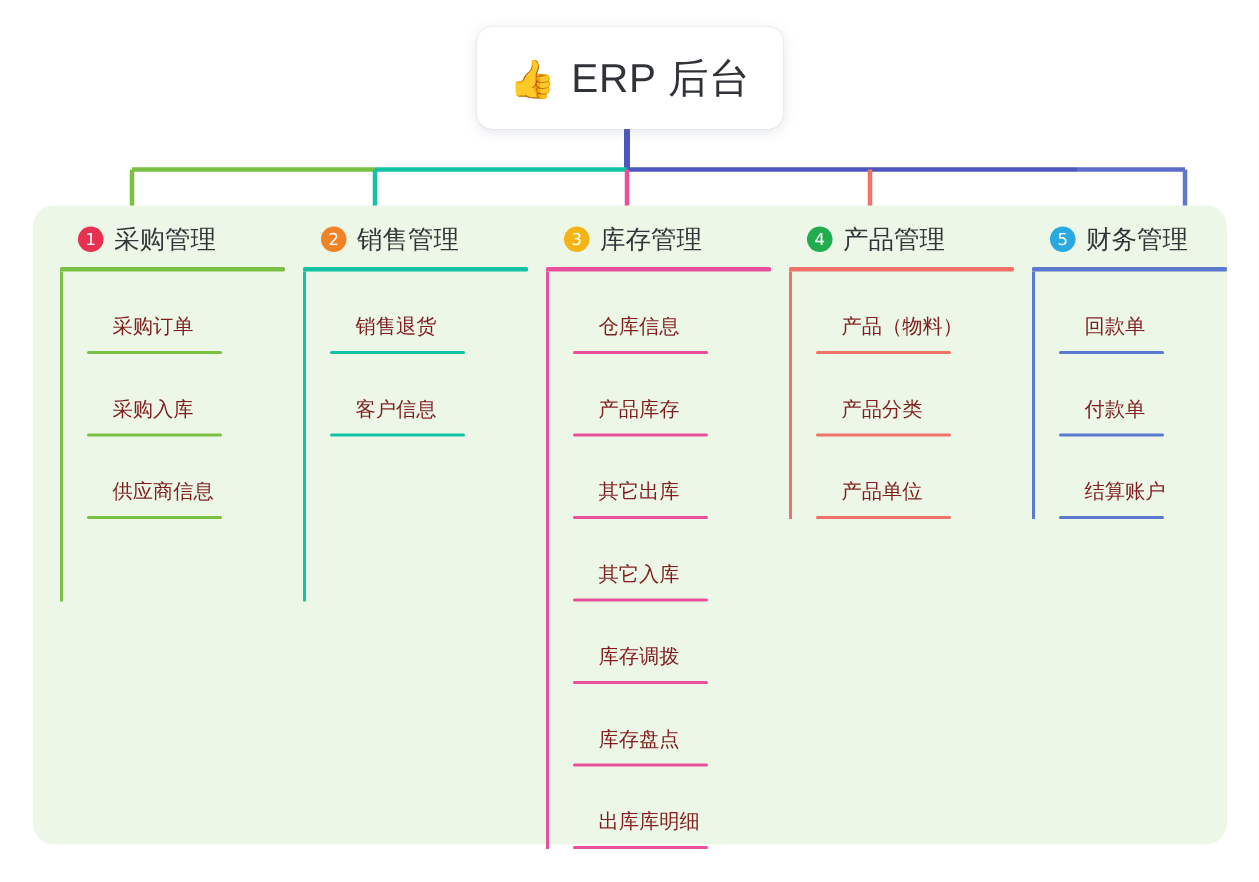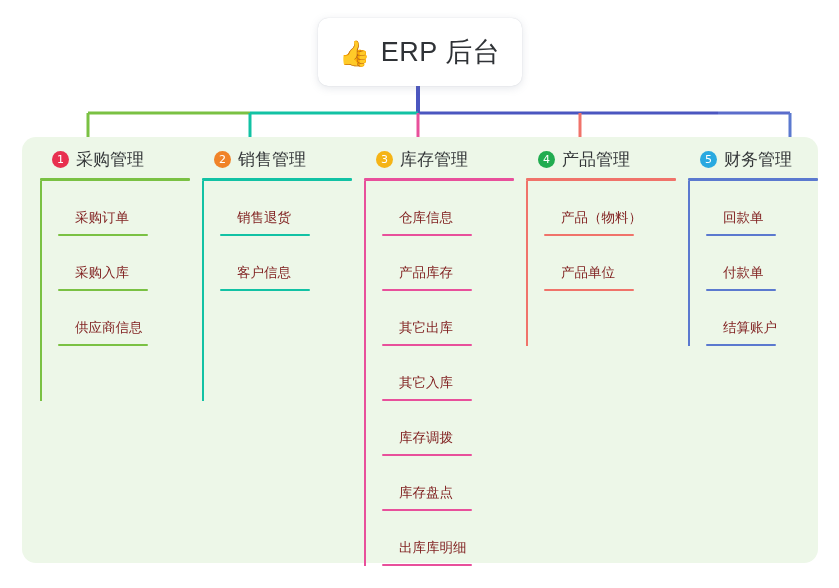--- a/index.html
+++ b/index.html
@@ -253,20 +253,24 @@
           <span class="col-title">产品管理</span>
         </div>
         <div class="col-underline" style="background: rgb(240, 115, 106); width: 150px;"></div>
         <div class="leaves">
           <div class="spine" style="background: rgb(240, 115, 106); height: 165px;"></div>
           <div class="leaf">
             <span class="leaf-label">产品（物料）</span>
             <div class="leaf-rule" style="background: rgb(240, 115, 106); width: 90px;"></div>
           </div>
           <div class="leaf">
+            <span class="leaf-label">产品分类</span>
+            <div class="leaf-rule" style="background: rgb(240, 115, 106); width: 90px;"></div>
+          </div>
+          <div class="leaf">
             <span class="leaf-label">产品单位</span>
             <div class="leaf-rule" style="background: rgb(240, 115, 106); width: 90px;"></div>
           </div>
         </div>
       </div>
       <div class="column" style="left: 688px; width: 130px;">
         <div class="col-head">
           <span class="badge" style="background: rgb(41, 169, 224);">5</span>
           <span class="col-title">财务管理</span>
         </div>

